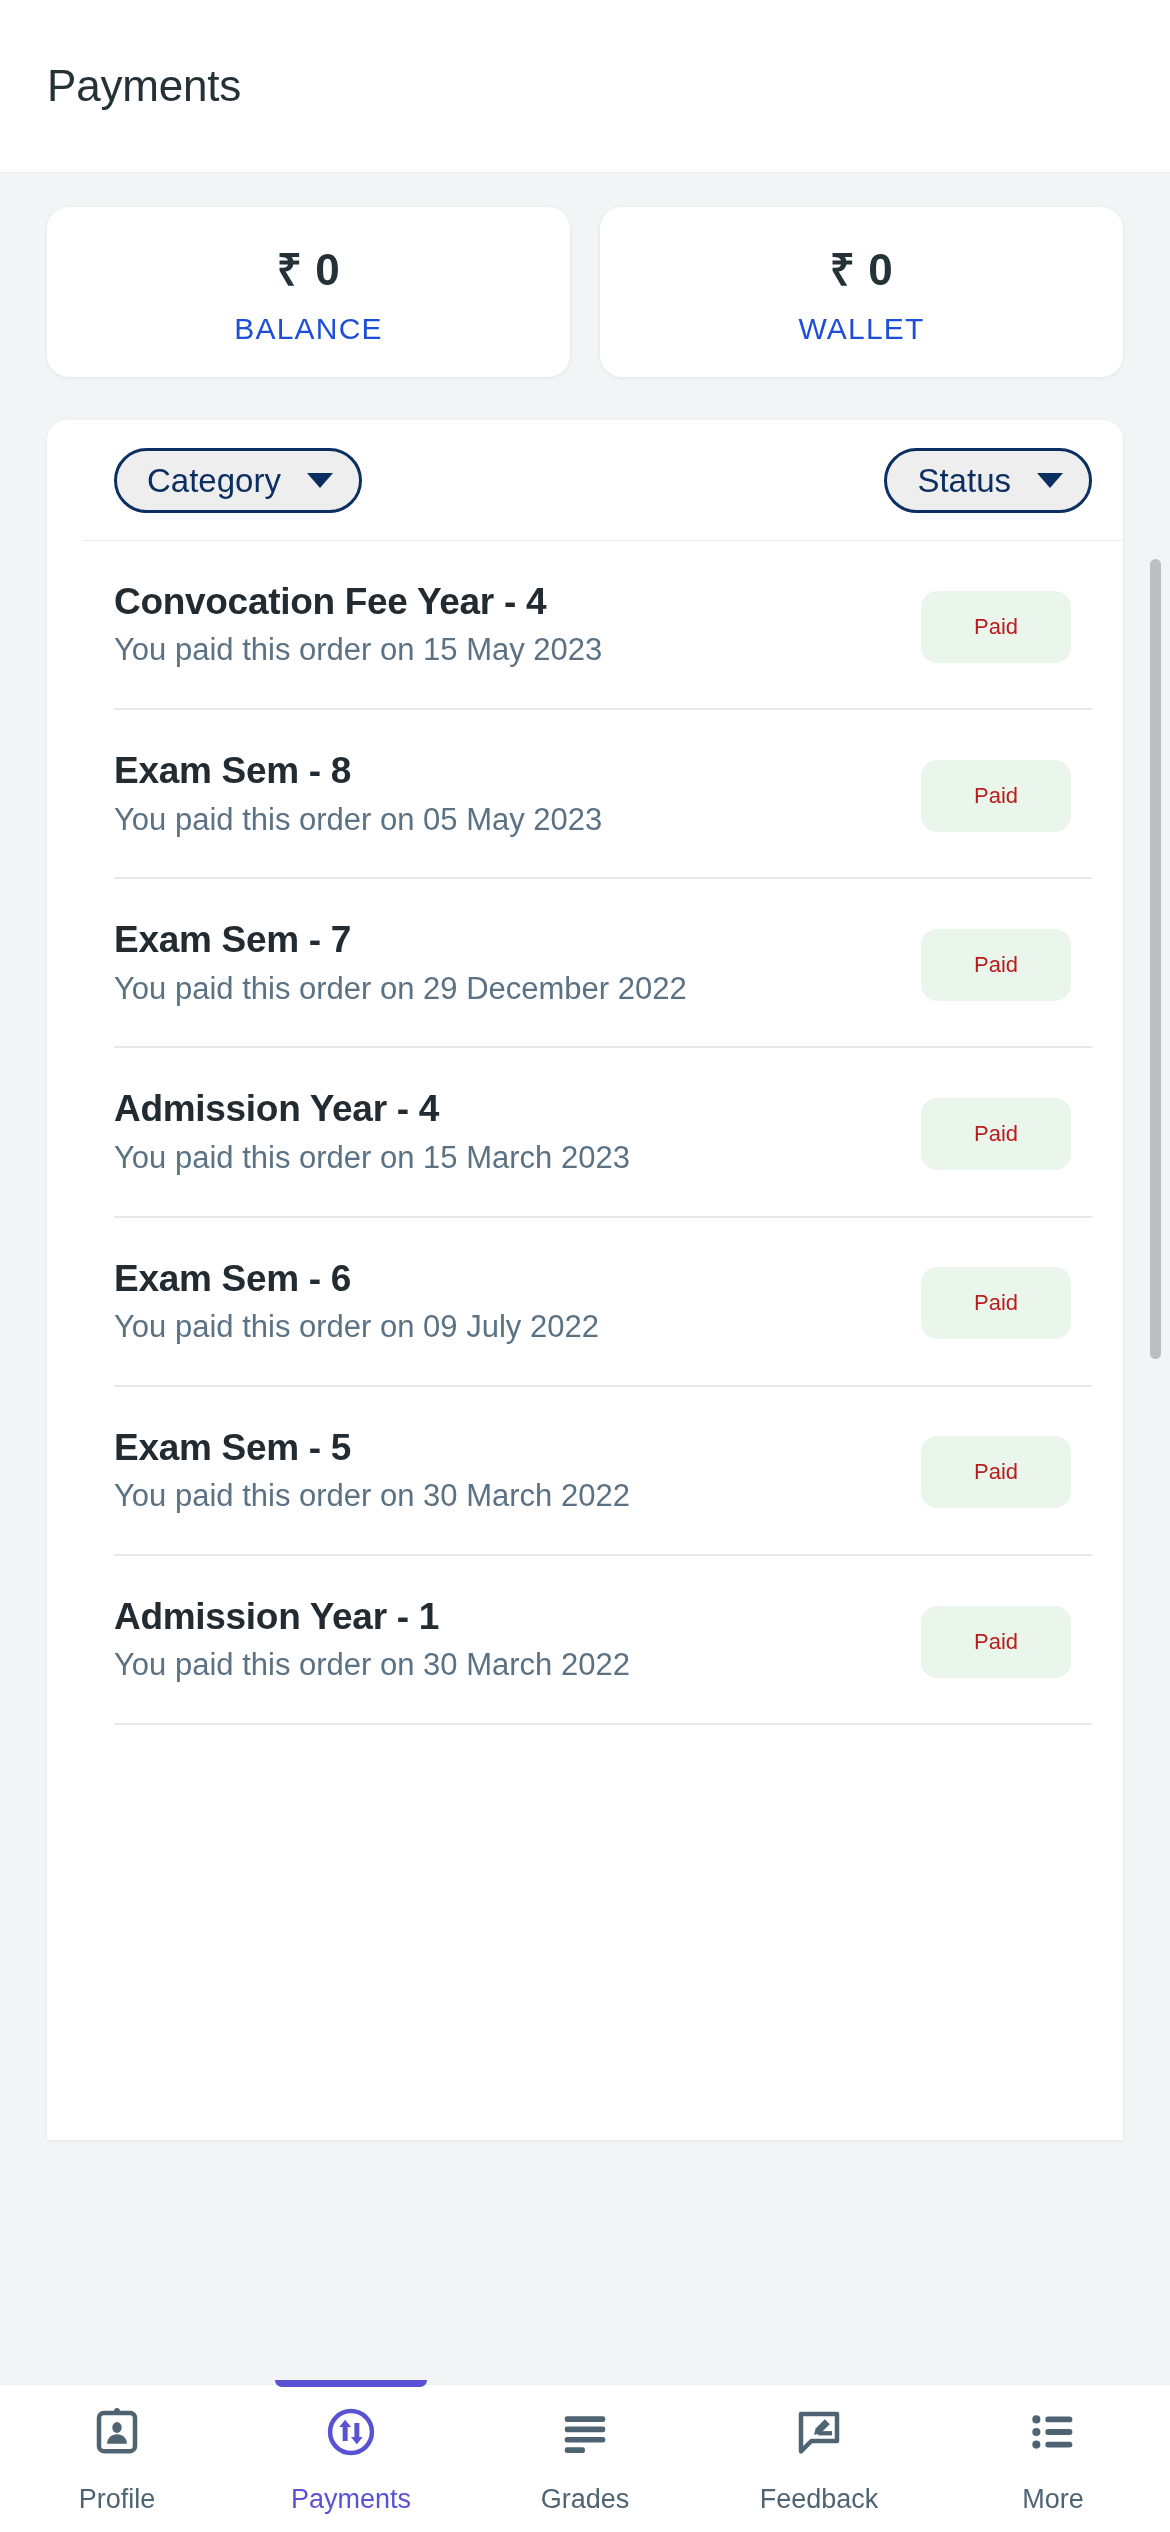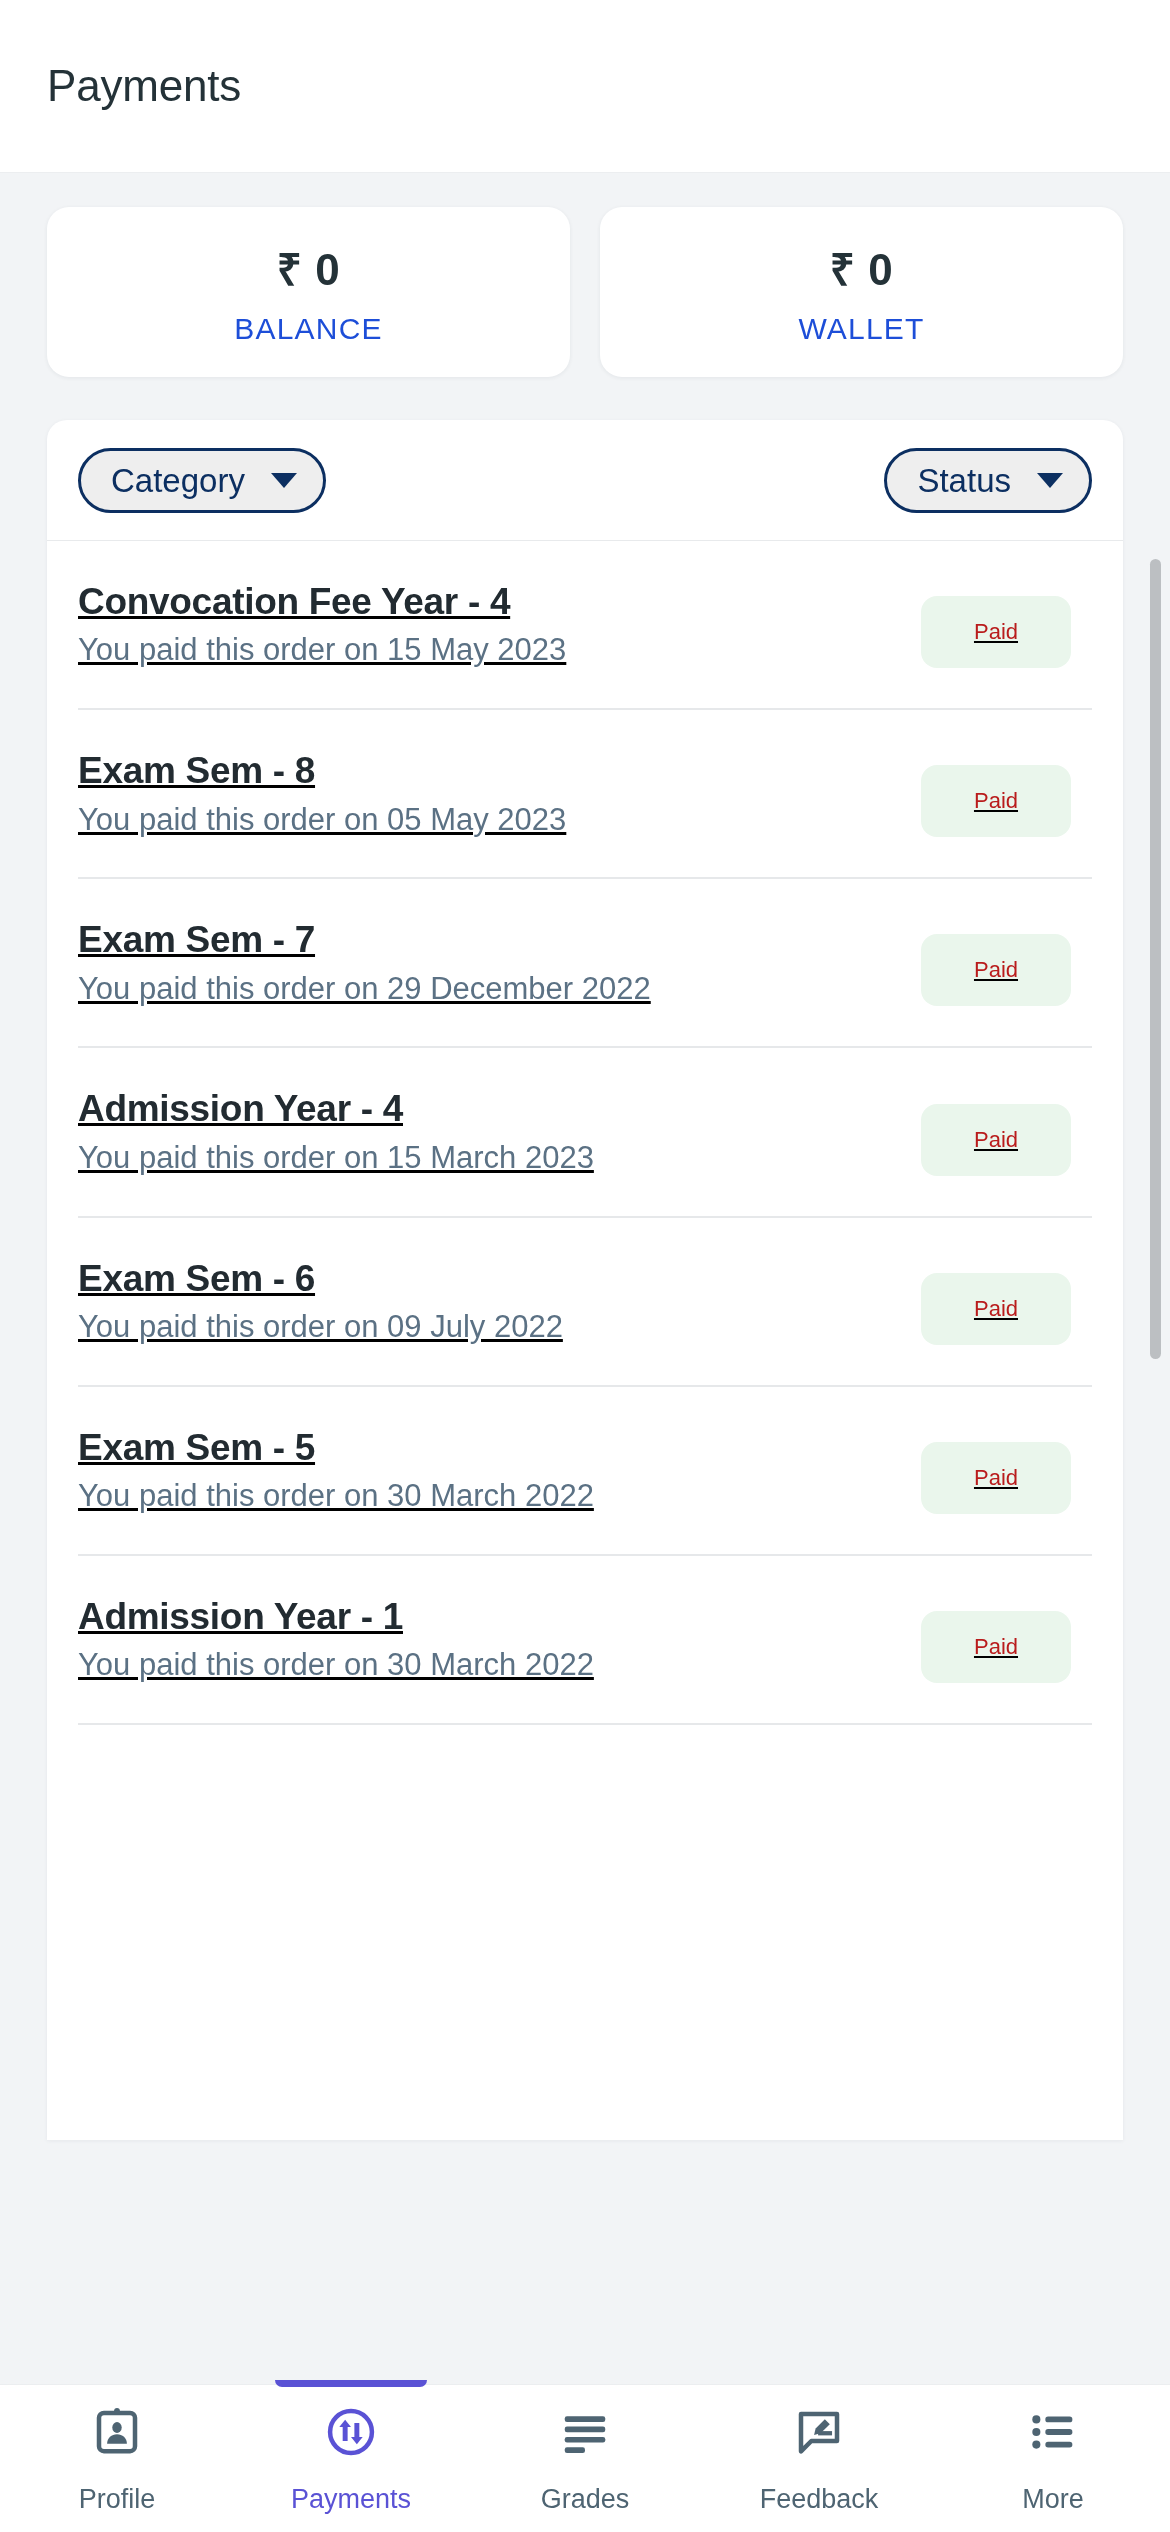--- a/index.html
+++ b/index.html
@@ -80,20 +80,21 @@
   }
 
   
   .panel {
     margin: 43px 47px 6px 47px;
     background: #ffffff;
     border-radius: 20px 20px 0 0;
     box-shadow: 0 1px 4px rgba(30,40,60,0.06);
     overflow: hidden;
     height: 1720px;
+    padding-left: 36px;
   }
 
   .filter-bar {
     display: flex;
     align-items: center;
     justify-content: space-between;
     padding: 28px 31px 27px 31px;
     border-bottom: 1px solid #e8eaec;
   }
 
@@ -118,24 +119,23 @@
     border-left: 13px solid transparent;
     border-right: 13px solid transparent;
     border-top: 15px solid #0c2f61;
   }
 
   
   .pay-list { padding: 0 0 0 0; }
 
   .pay-row {
     display: flex;
-    align-items: flex-end;
+    align-items: center;
     padding: 38px 31px 0 31px;
     position: relative;
-    text-decoration: underline;
   }
   .pay-row .texts { flex: 1 1 auto; min-width: 0; padding-top: 2px; }
   .pay-row .row-title {
     font-size: 37px;
     font-weight: 700;
     color: #222b31;
     line-height: 1.12;
     letter-spacing: -0.3px;
   }
   .pay-row .row-sub {

